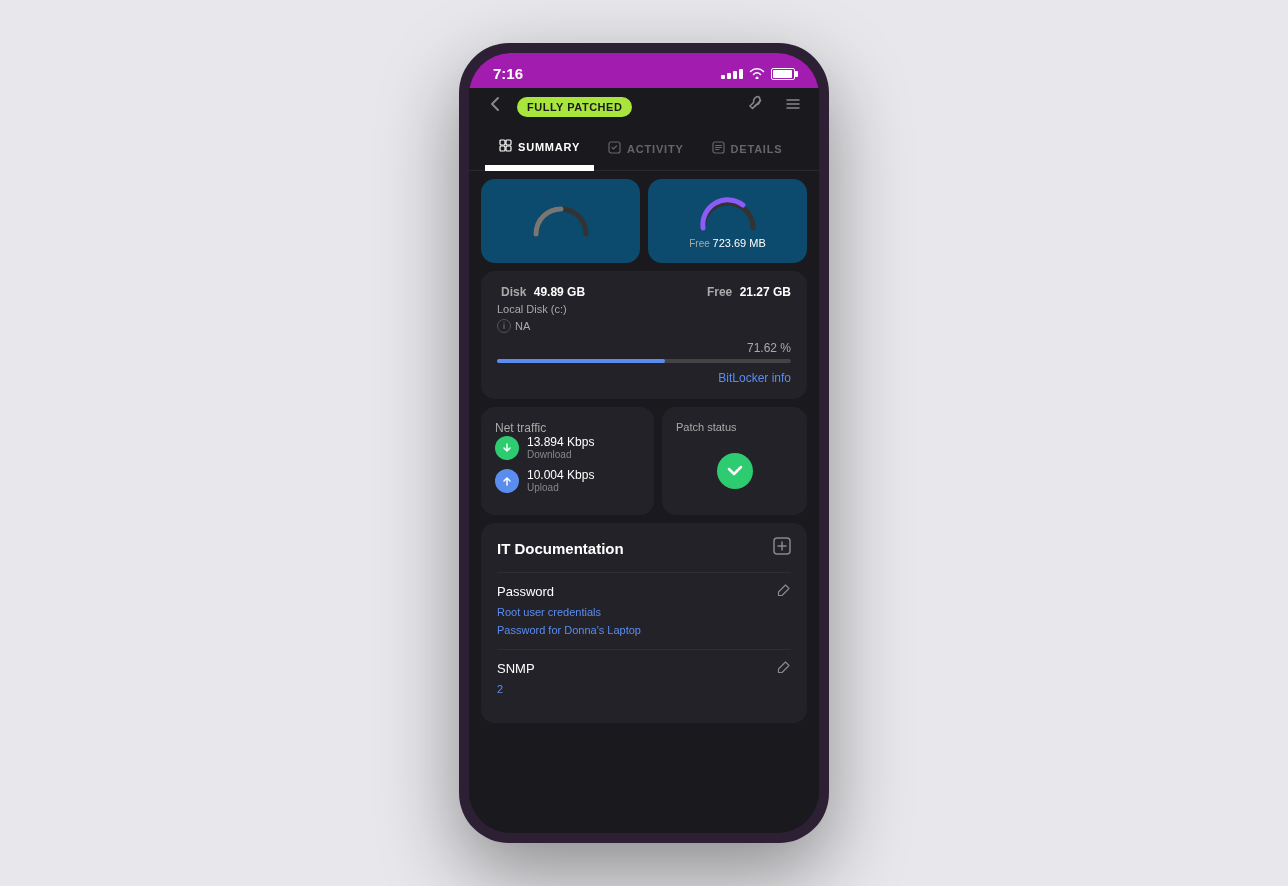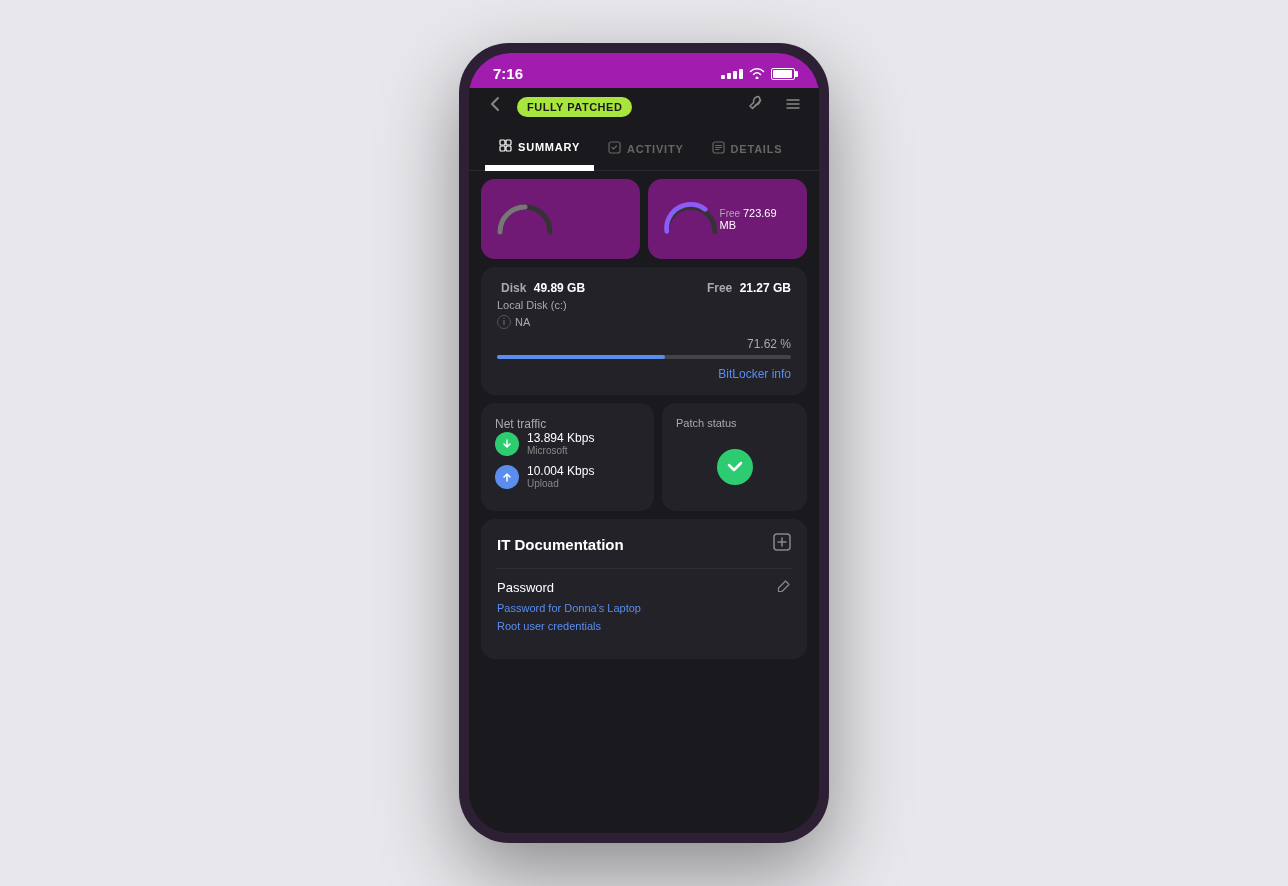--- a/index.html
+++ b/index.html
@@ -186,27 +186,28 @@
 
     
     .gauges-row {
       display: flex;
       gap: 8px;
       padding: 8px 12px;
     }
 
     .gauge-card {
       flex: 1;
-      background: #701a75;
+      background: #0c4a6e;
       border-radius: 14px;
       padding: 14px;
       min-height: 80px;
       display: flex;
-      align-items: center;
-      justify-content: flex-start;
+      flex-direction: column;
+      align-items: center;
+      justify-content: center;
     }
 
     .gauge-svg {
       width: 60px;
       height: 40px;
       margin-bottom: 4px;
     }
 
     .gauge-label {
       font-size: 10px;
@@ -598,21 +599,21 @@
         <div class="net-card">
           <div class="net-title">Net traffic</div>
           <div class="traffic-item">
             <div class="traffic-icon down">
               <svg width="12" height="12" viewBox="0 0 12 12">
                 <path d="M6 2v6M3 6l3 3 3-3" stroke="white" stroke-width="1.5" fill="none" stroke-linecap="round" stroke-linejoin="round"></path>
               </svg>
             </div>
             <div class="traffic-info">
               <div class="traffic-speed">13.894 Kbps</div>
-              <div class="traffic-dir">Microsoft</div>
+              <div class="traffic-dir">Download</div>
             </div>
           </div>
           <div class="traffic-item">
             <div class="traffic-icon up">
               <svg width="12" height="12" viewBox="0 0 12 12">
                 <path d="M6 10V4M3 6l3-3 3 3" stroke="white" stroke-width="1.5" fill="none" stroke-linecap="round" stroke-linejoin="round"></path>
               </svg>
             </div>
             <div class="traffic-info">
               <div class="traffic-speed">10.004 Kbps</div>
@@ -648,24 +649,35 @@
 
         <div class="doc-item">
           <div class="doc-item-header">
             <span class="doc-item-name">Password</span>
             <span class="doc-item-icon">
               <svg width="14" height="14" viewBox="0 0 14 14">
                 <path d="M8.5 2L12 5.5 5 12.5H1.5V9L8.5 2z" stroke="#888" stroke-width="1.2" fill="none" stroke-linejoin="round"></path>
               </svg>
             </span>
           </div>
+          <span class="doc-item-link">Root user credentials</span>
           <span class="doc-item-link">Password for Donna's Laptop</span>
-          <span class="doc-item-link">Root user credentials</span>
-        </div>
-
+        </div>
+
+        <div class="doc-item">
+          <div class="doc-item-header">
+            <span class="doc-item-name">SNMP</span>
+            <span class="doc-item-icon">
+              <svg width="14" height="14" viewBox="0 0 14 14">
+                <path d="M8.5 2L12 5.5 5 12.5H1.5V9L8.5 2z" stroke="#888" stroke-width="1.2" fill="none" stroke-linejoin="round"></path>
+              </svg>
+            </span>
+          </div>
+          <span class="doc-item-link">2</span>
+        </div>
 
 
       </div>
 
     </div>
 
   </div>
 </div>
 
 </body></html>

